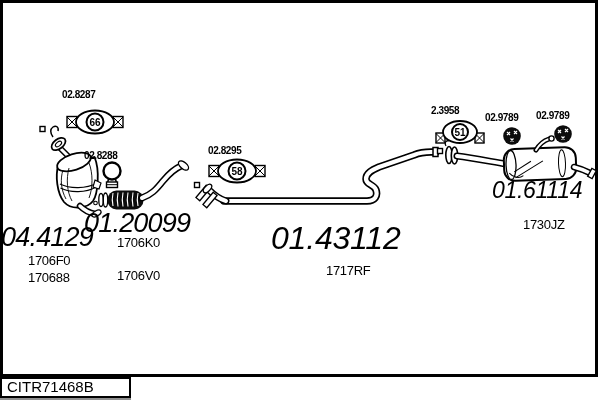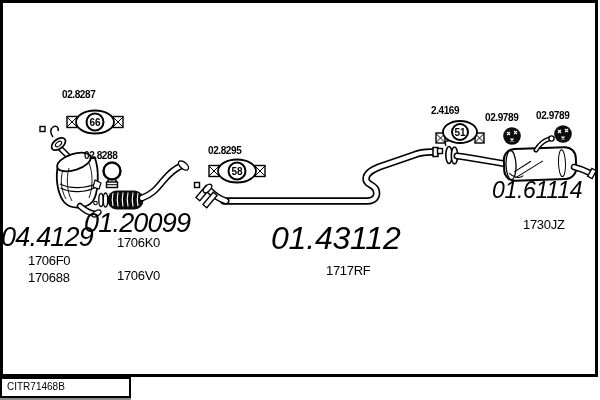--- a/index.html
+++ b/index.html
@@ -6,21 +6,21 @@
   *{box-sizing:border-box;}
   .stage{position:relative;width:600px;height:400px;background:#fff;
          font-family:"Liberation Sans",sans-serif;color:#000;overflow:hidden;}
   .frame{position:absolute;left:0;top:0;width:598px;height:377px;border:3px solid #000;}
   svg.art{position:absolute;left:0;top:0;}
   .lbl{position:absolute;font-weight:700;font-size:10px;letter-spacing:-0.4px;
        white-space:nowrap;line-height:1;}
   .big{position:absolute;font-size:27px;letter-spacing:-0.8px;white-space:nowrap;line-height:1;font-style:italic;}
   .code{position:absolute;font-size:13px;letter-spacing:-0.3px;white-space:nowrap;line-height:1;margin-top:16px;}
   .footer-box{position:absolute;left:0;top:377px;width:131px;height:21px;background:#fff;
-      border:2px solid #000;box-shadow:0 2px 0 #8f8f8f;font-size:10px;line-height:16px;padding-left:5px;}
+      border:2px solid #000;box-shadow:0 2px 0 #8f8f8f;font-size:15px;line-height:16px;padding-left:5px;}
   .po{stroke:#000;fill:none;stroke-linecap:round;stroke-linejoin:round;}
   .pi{stroke:#fff;fill:none;stroke-linecap:round;stroke-linejoin:round;}
   .ln{stroke:#000;fill:none;}
   .wh{fill:#fff;stroke:#000;}
   text.badge{font-family:"Liberation Sans",sans-serif;font-weight:700;font-size:10px;text-anchor:middle;}
 </style>
 </head>
 <body>
 
 <div class="stage">
@@ -151,21 +151,21 @@
     </g>
     <g transform="translate(563,134)">
       <circle cx="0" cy="0" r="8.8" fill="#0c0c0c"></circle>
       <path d="M-5,-4 l3,3 m0,-3 l-3,3 M2,-5 l3,3 m0,-3 l-3,3 M-1.5,2.5 l3,3 m0,-3 l-3,3" stroke="#fff" stroke-width="1.2" fill="none"></path>
     </g>
   </svg>
 
   <div class="lbl" style="left:62px;top:90px;width:56px">02.8287</div>
   <div class="lbl" style="left:84px;top:151px;width:56px">02.8288</div>
   <div class="lbl" style="left:208px;top:146px;width:56px">02.8295</div>
-  <div class="lbl" style="left:431px;top:106px;width:56px">2.4169</div>
+  <div class="lbl" style="left:431px;top:106px;width:56px">2.3958</div>
   <div class="lbl" style="left:485px;top:113px;width:56px">02.9789</div>
   <div class="lbl" style="left:536px;top:111px;width:56px">02.9789</div>
 
   <div class="big" style="left:1px;top:224px">04.4129</div>
   <div class="big" style="left:84px;top:210px">01.20099</div>
   <div class="big" style="left:271px;top:222px;font-size:32px;letter-spacing:-0.2px">01.43112</div>
   <div class="big" style="left:492px;top:179px;font-size:23px;letter-spacing:-0.3px">01.61114</div>
 
   <div class="code" style="left:28px;top:238px">1706F0</div>
   <div class="code" style="left:28px;top:255px">170688</div>

